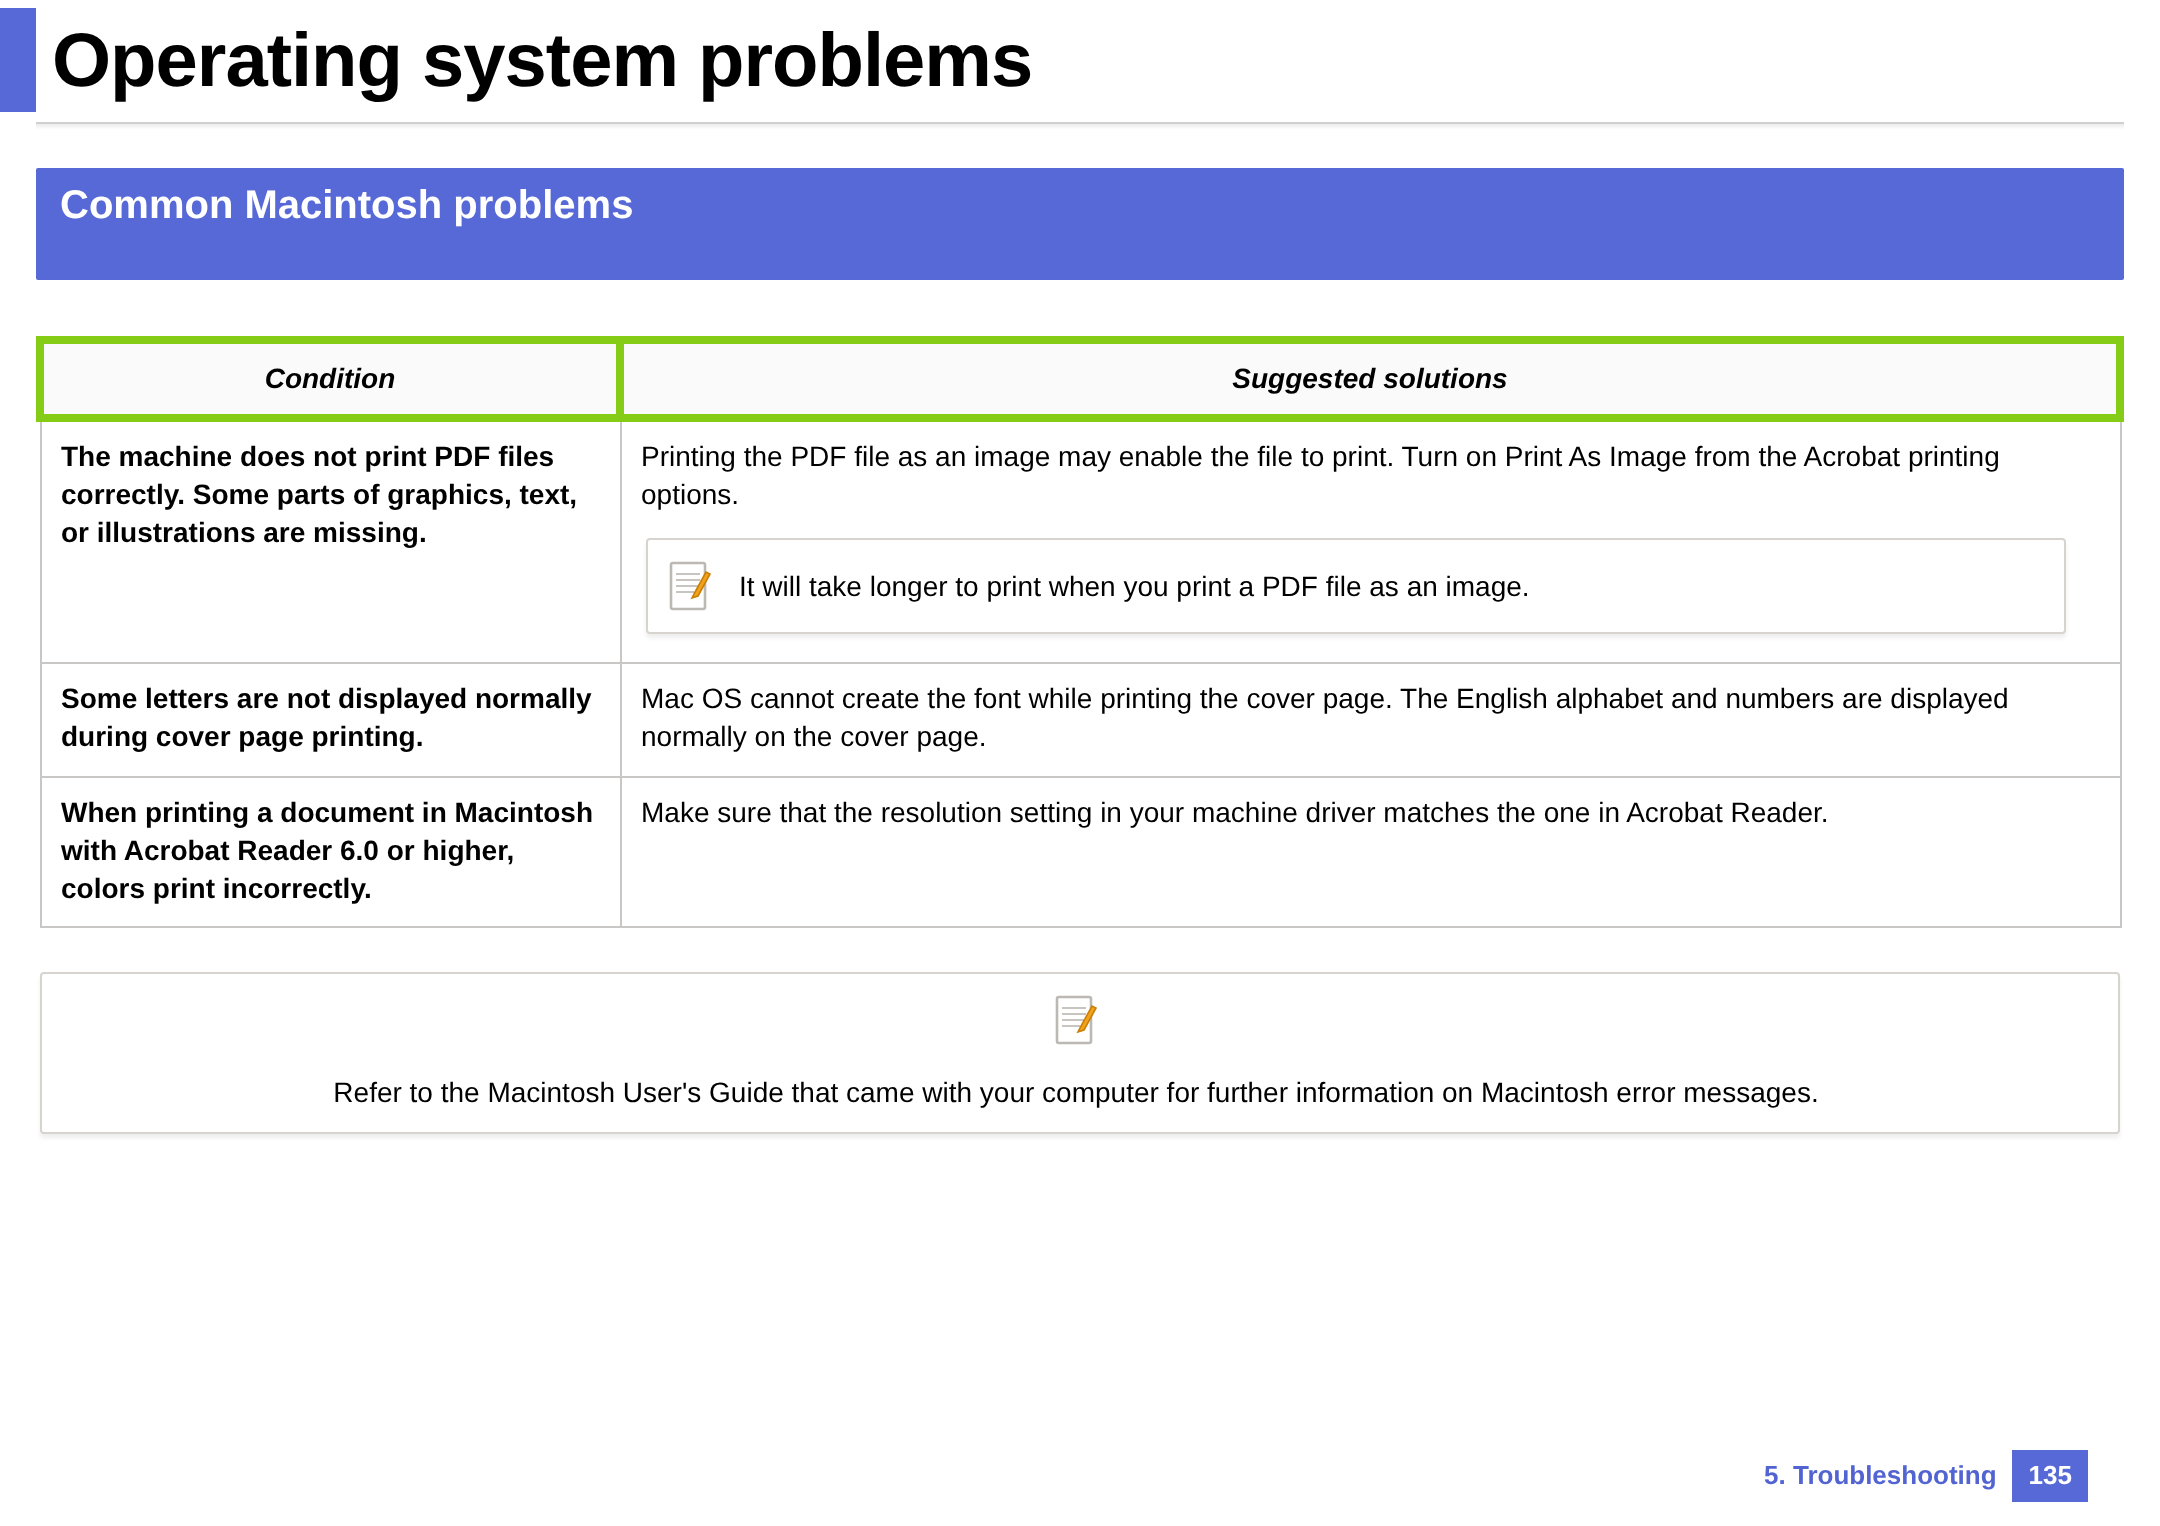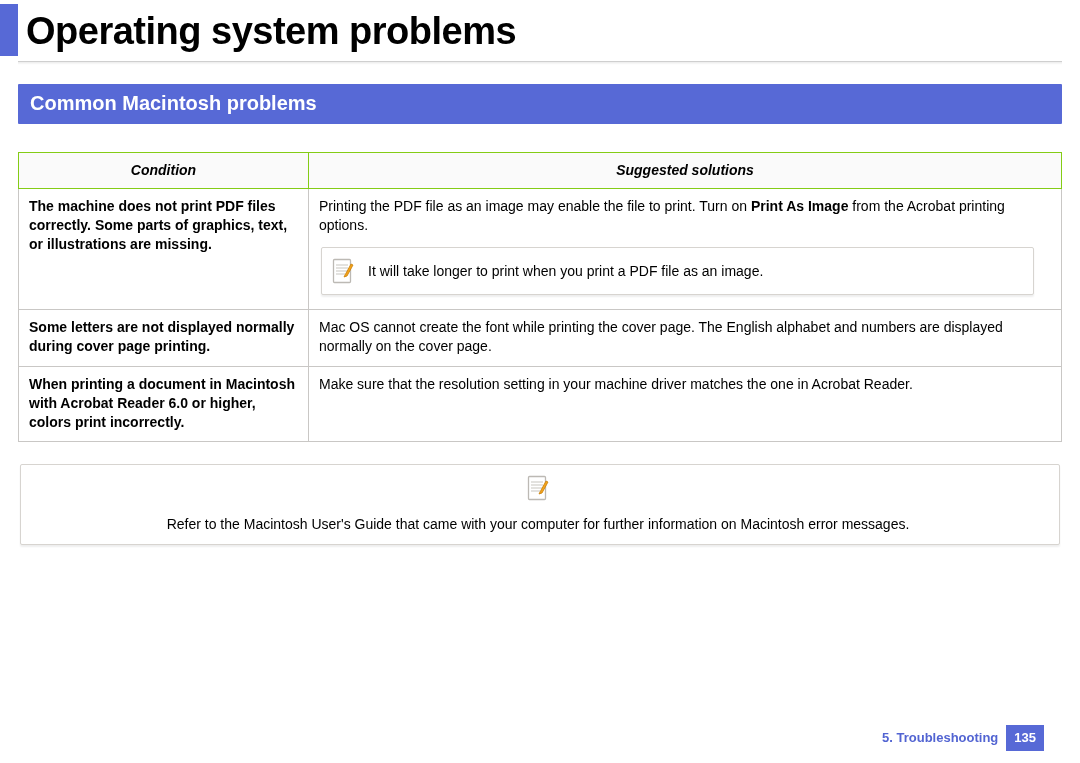--- a/index.html
+++ b/index.html
@@ -39,32 +39,32 @@
     margin: 2px 0 18px 0;
     background: linear-gradient(to bottom, rgba(0,0,0,0.08), rgba(0,0,0,0) 70%);
     border-top: 1px solid #cfcfcf;
   }
 
   .section-bar {
     background: #5769d6;
     color: #fff;
     font-size: 20px;
     font-weight: 700;
-    padding: 6px 12px 7px 12px;
+    padding: 6px 12px 23px 12px;
     border-radius: 1px;
     margin: 0 0 28px 0;
   }
 
   table.problems {
     width: 100%;
     border-collapse: collapse;
     border: 1px solid #c9c7c5;
   }
   table.problems th {
-    border: 1px solid #84cc16;
+    border: 4px solid #84cc16;
     background: #fafafa;
     font-style: italic;
     font-weight: 700;
     padding: 8px 10px;
     text-align: center;
   }
   table.problems td {
     border: 1px solid #c9c7c5;
     padding: 8px 10px 10px 10px;
     vertical-align: top;
@@ -110,21 +110,21 @@
     align-items: center;
     font-size: 13px;
   }
   .footer .pnum {
     background: #5769d6;
     color: #ffffff;
     padding: 4px 8px;
     font-size: 13px;
   }
 
-  .b { font-weight: 700; }
+  .b { font-weight: 400; }
 </style>
 </head>
 <body>
 
 <div class="page">
 
   <div class="title-row">
     <div class="title-tab"></div>
     <h1 class="page-title">Operating system problems</h1>
   </div>

